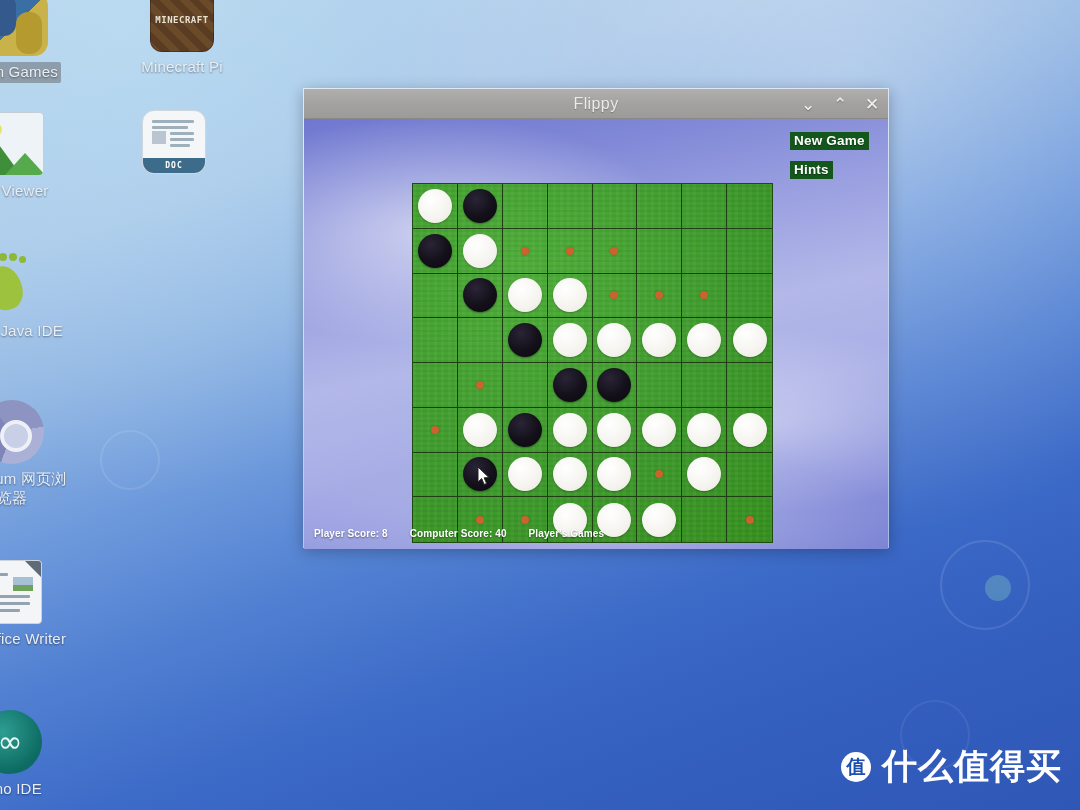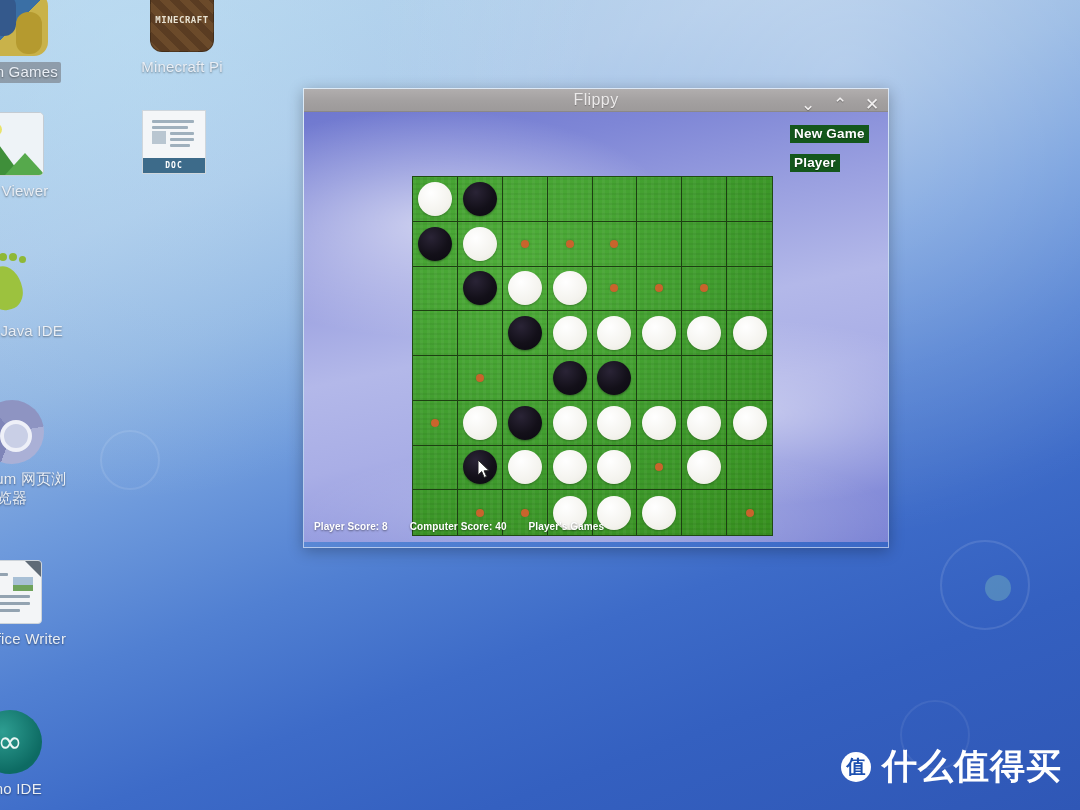--- a/index.html
+++ b/index.html
@@ -64,21 +64,21 @@
     background: #f2f4f6; border-radius: 5px; border:1px solid #c5ccd3;
     overflow:hidden;
   }
   .ico-imgview .sky { position:absolute; inset:0; background:#eef3f7; }
   .ico-imgview .sun { position:absolute; left:8px; top:10px; width:13px;height:13px;border-radius:50%;background:#e9e36a; }
   .ico-imgview .hill1 { position:absolute; bottom:0; left:-4px; width:44px;height:30px;background:#3f8f3a;
     clip-path: polygon(0 100%, 50% 0, 100% 100%); }
   .ico-imgview .hill2 { position:absolute; bottom:0; right:-2px; width:40px;height:22px;background:#56a94c;
     clip-path: polygon(0 100%, 50% 0, 100% 100%); }
 
-  .ico-doc { background:#f4f6f8; border-radius:0; border:1px solid #cfd6dc; overflow:hidden;}
+  .ico-doc { background:#f4f6f8; border-radius:12px; border:1px solid #cfd6dc; overflow:hidden;}
   .ico-doc .ln { position:absolute; left:9px; height:3px; background:#9fb0bd; border-radius:1px; }
   .ico-doc .pic { position:absolute; left:9px; top:20px; width:14px;height:13px; background:#b9c6d1; }
   .ico-doc .band { position:absolute; left:0; right:0; bottom:0; height:15px; background:#3d6b8a;
     color:#fff; font-size:8px; font-weight:bold; text-align:center; line-height:15px;
     font-family:"DejaVu Sans Mono", monospace; letter-spacing:1px;}
 
   .ico-greenfoot { overflow:visible; }
   .ico-greenfoot .sole { position:absolute; left:10px; top:14px; width:34px;height:44px;
     background:#9cc23e; border-radius: 50% 50% 44% 44% / 58% 58% 42% 42%;
     transform: rotate(-12deg); }
@@ -103,21 +103,21 @@
   .ico-arduino .inf { position:absolute; left:50%; top:50%; transform:translate(-50%,-50%);
     color:#eaf6f4; font-size:30px; line-height:1; font-family:"DejaVu Sans", sans-serif; }
 
   
   #flippy {
     position:absolute; left:303px; top:88px; width:586px; height:460px;
     box-shadow: 0 3px 14px rgba(0,0,0,0.28);
     border: 1px solid rgba(255,255,255,0.55);
   }
   #titlebar {
-    height:23px; background: linear-gradient(180deg,#b1aeae 0%, #a3a0a0 55%, #9d9a9a 100%);
+    height:30px; background: linear-gradient(180deg,#b1aeae 0%, #a3a0a0 55%, #9d9a9a 100%);
     position:relative; display:flex; align-items:center; justify-content:center;
     border-bottom:1px solid #8b8888;
   }
   #titlebar .ttl {
     font-size:16px; color:#eceaea; letter-spacing:.4px;
     text-shadow: 0 1px 1px rgba(0,0,0,.25);
   }
   #wctrls { position:absolute; right:8px; top:0; height:30px; display:flex; align-items:center; gap:16px; }
   #wctrls .wc { color:#f2f0f0; font-size:17px; line-height:1; cursor:pointer;
     text-shadow:0 1px 1px rgba(0,0,0,.3); width:16px; text-align:center; }
@@ -272,21 +272,21 @@
         <div class="wc">⌃</div>
         <div class="wc">✕</div>
       </div>
     </div>
 
     <div id="winbody">
 
       <div id="sidebtns">
         <div class="sidebtn">New Game</div>
         <br>
-        <div class="sidebtn">Player</div>
+        <div class="sidebtn">Hints</div>
       </div>
 
       <div id="board">
           <div class="cell">
             <div class="disc white"></div>
           </div>
           <div class="cell">
             <div class="disc black"></div>
           </div>
           <div class="cell"></div>

